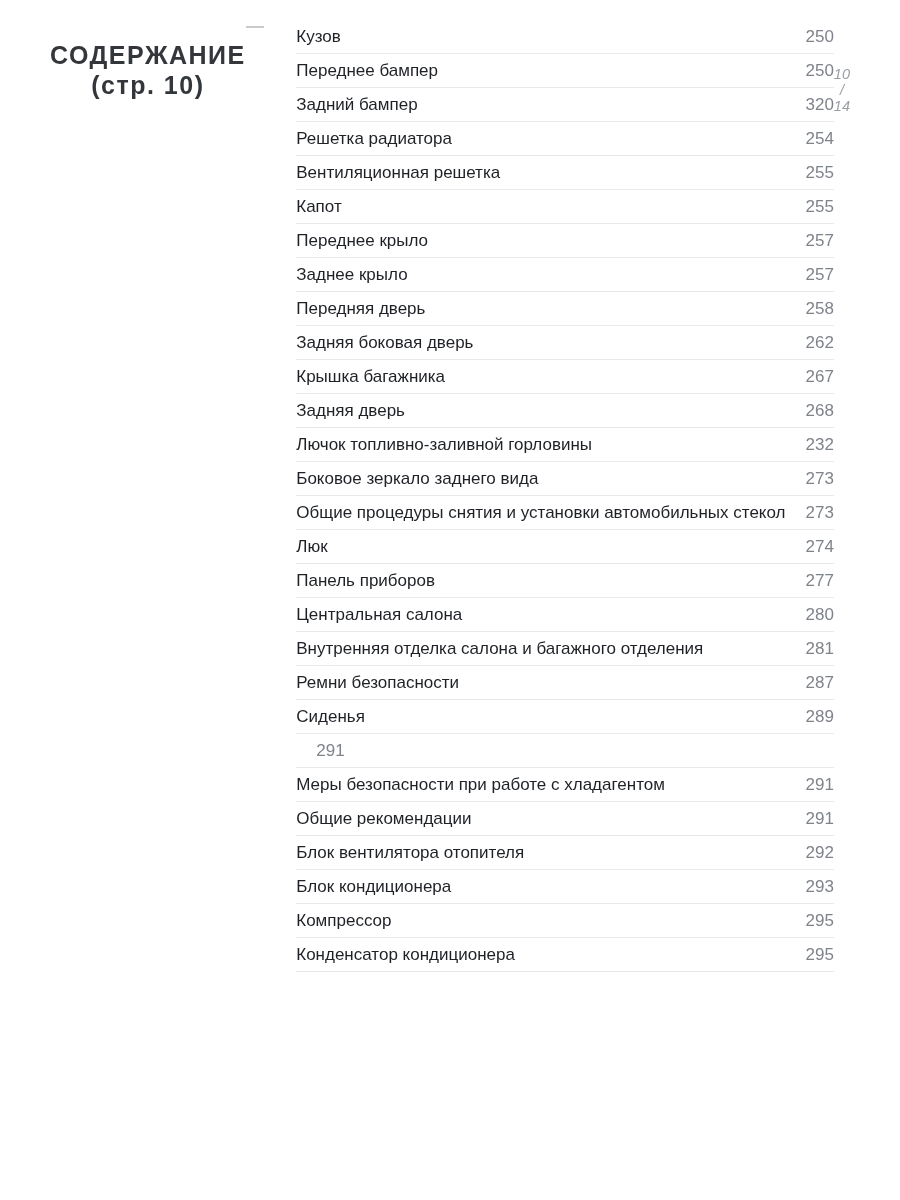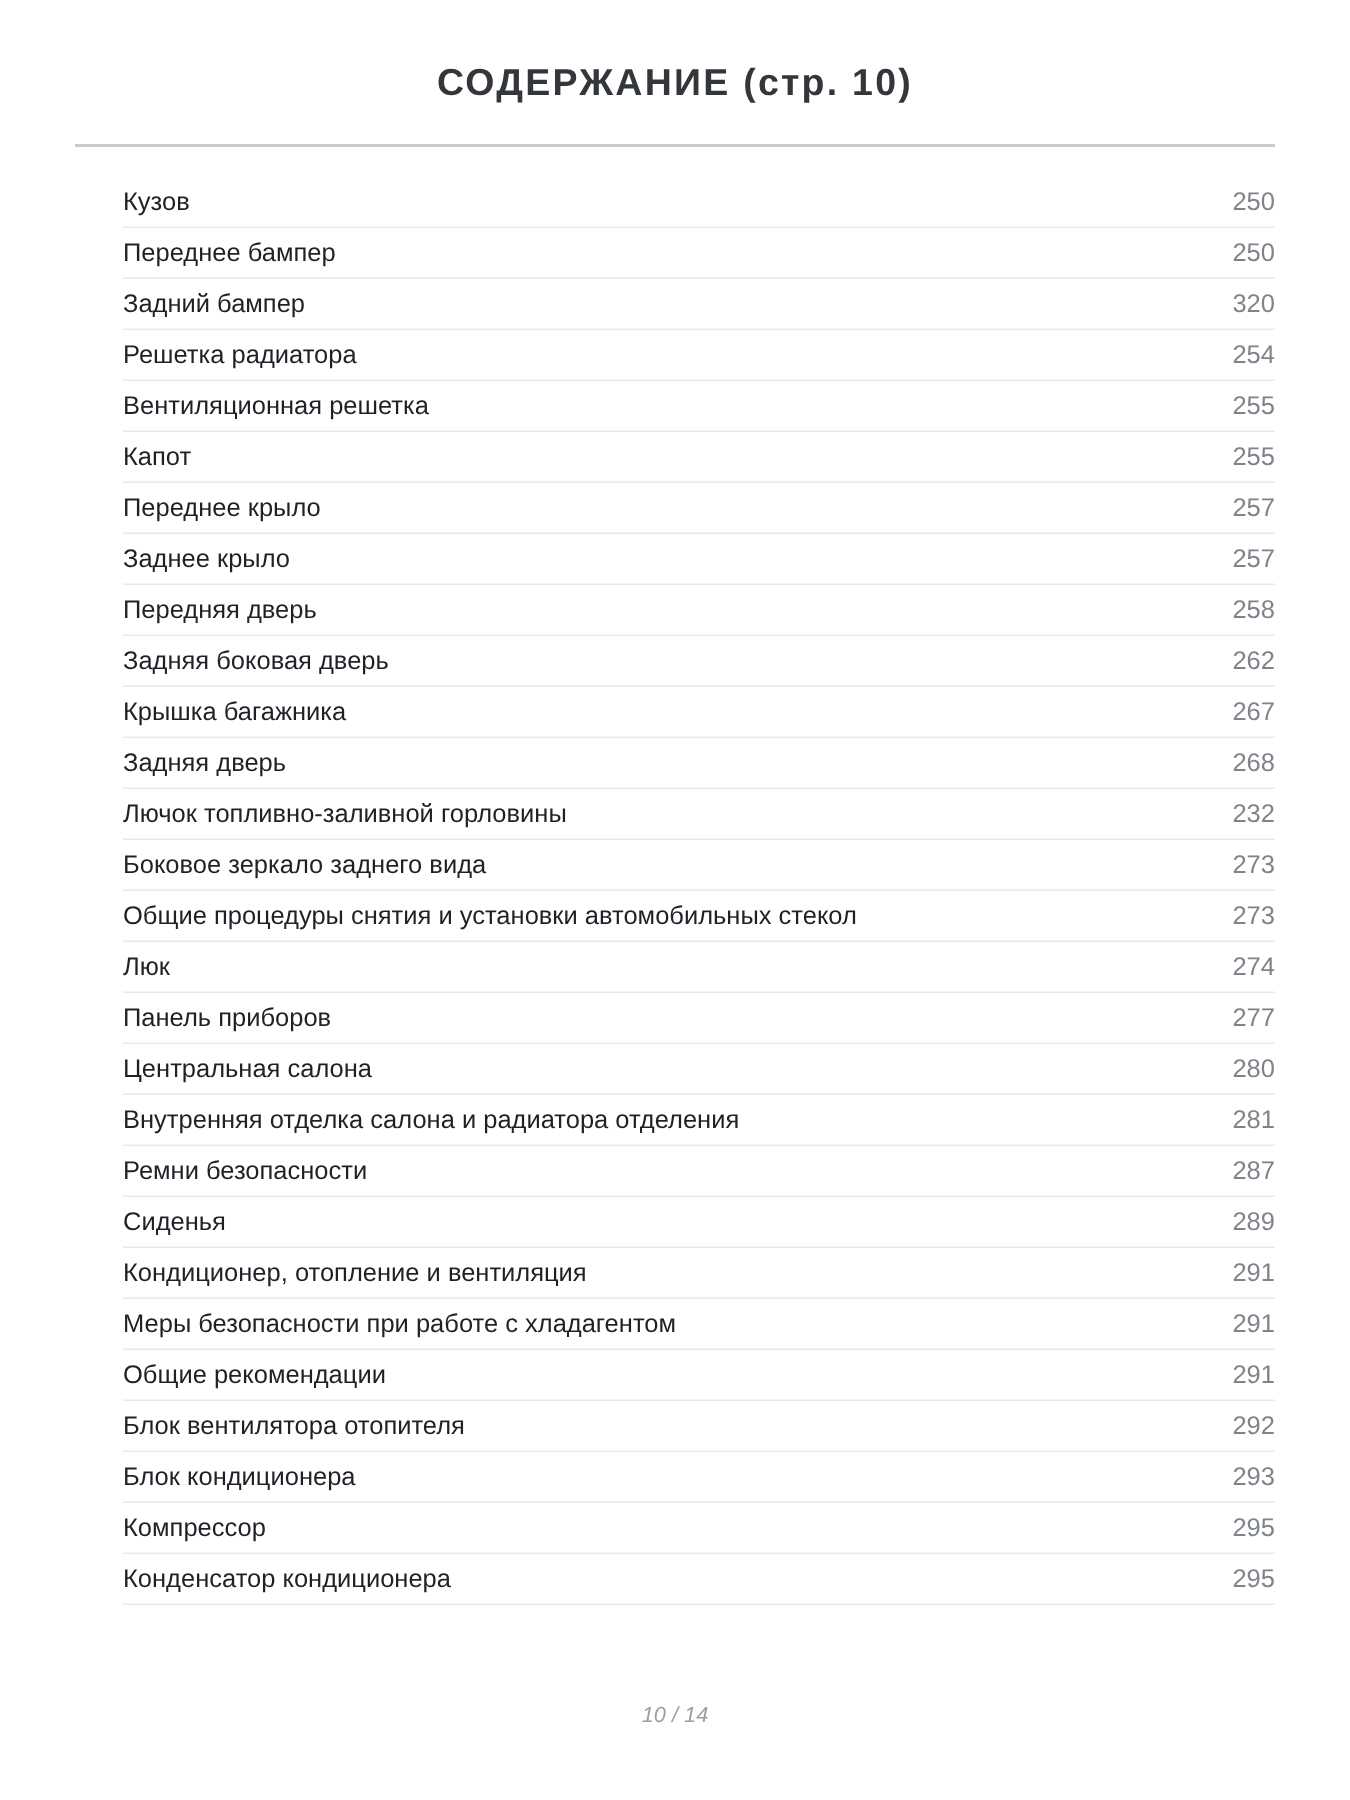--- a/index.html
+++ b/index.html
@@ -15,21 +15,21 @@
   html,body{width:900px;height:1200px;}
   body{
     background:var(--bg);
     font-family:"Liberation Sans","DejaVu Sans",sans-serif;
     position:relative;
     overflow:hidden;
   }
   .page{
     width:900px;height:1200px;
     padding:0 50px;
-    display:flex;flex-direction:column;
+    display:flex;flex-direction:row;
   }
   .title{
     margin-top:40px;
     text-align:center;
     font-size:25px;
     font-weight:700;
     letter-spacing:1.5px;
     color:var(--title-color);
     line-height:30px;
   }
@@ -165,36 +165,35 @@
     <span class="toc-label">Панель приборов</span>
     <span class="toc-page">277</span>
   </li>
 
   <li class="toc-row">
     <span class="toc-label">Центральная салона</span>
     <span class="toc-page">280</span>
   </li>
 
   <li class="toc-row">
-    <span class="toc-label">Внутренняя отделка салона и радиатора отделения</span>
+    <span class="toc-label">Внутренняя отделка салона и багажного отделения</span>
     <span class="toc-page">281</span>
   </li>
 
   <li class="toc-row">
     <span class="toc-label">Ремни безопасности</span>
     <span class="toc-page">287</span>
   </li>
 
   <li class="toc-row">
     <span class="toc-label">Сиденья</span>
     <span class="toc-page">289</span>
   </li>
 
   <li class="toc-row">
-    <span class="toc-label">Кондиционер, отопление и вентиляция</span>
     <span class="toc-page">291</span>
   </li>
 
   <li class="toc-row">
     <span class="toc-label">Меры безопасности при работе с хладагентом</span>
     <span class="toc-page">291</span>
   </li>
 
   <li class="toc-row">
     <span class="toc-label">Общие рекомендации</span>

